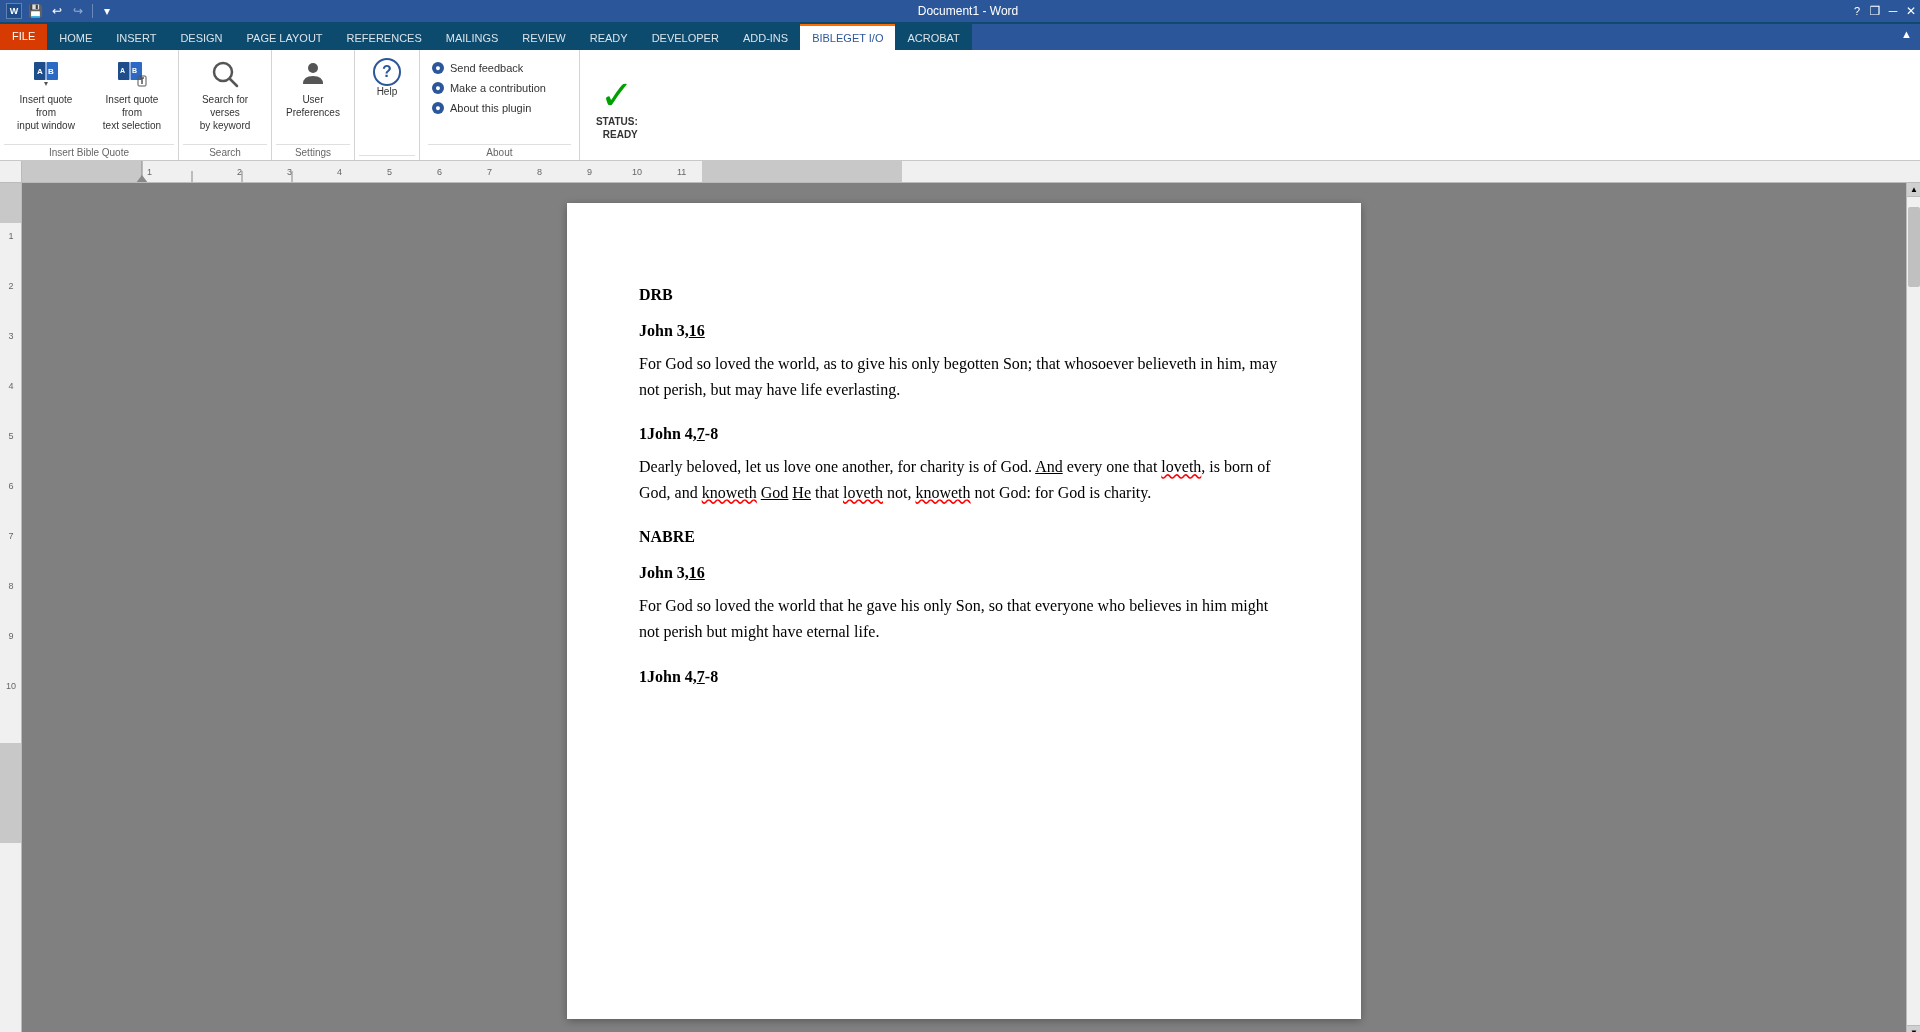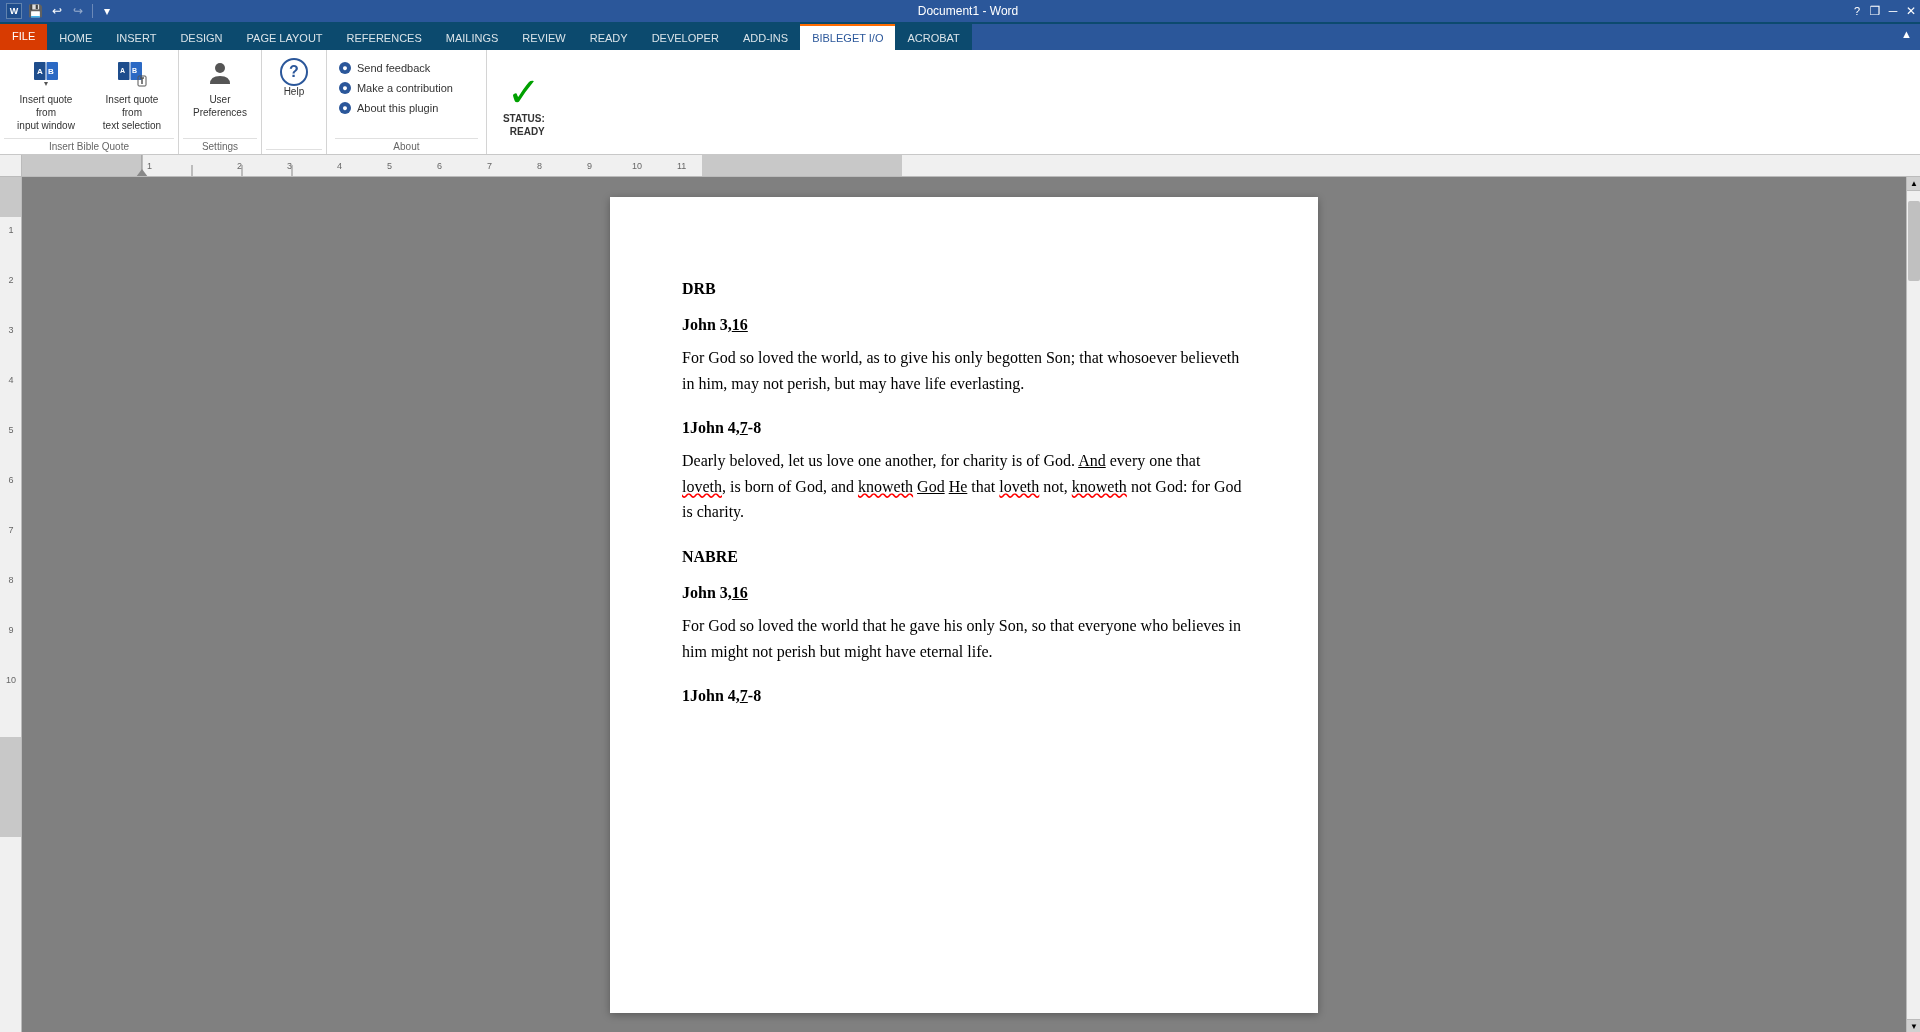--- a/index.html
+++ b/index.html
@@ -36,37 +36,37 @@
       align-items: flex-start;
       flex: 1;
       gap: 2px;
     }
     .ribbon-group-label {
       font-size: 10px;
       color: #666;
       text-align: center;
       padding: 2px 4px 2px;
       border-top: 1px solid #e0e0e0;
-      margin-top: 2px;
+      margin-top: 8px;
     }
     .about-item {
       display: flex;
       align-items: center;
       gap: 6px;
       font-size: 11px;
       color: #333;
       padding: 2px 4px;
       cursor: pointer;
       border-radius: 2px;
     }
     .about-dot { width: 12px; height: 12px; background: #2b579a; border-radius: 50%; display: inline-block; font-size: 9px; color: white; text-align: center; line-height: 12px; }
 
     .page {
       background: white;
-      width: 708px;
+      width: 794px;
       min-height: 600px;
       box-shadow: 0 2px 8px rgba(0,0,0,0.3);
       padding: 80px 72px;
     }
 
     .doc-content { font-family: 'Times New Roman', Times, serif; font-size: 12pt; line-height: 1.5; color: #000; }
 
     .version-header { font-weight: bold; font-size: 12pt; margin-bottom: 12px; }
     .verse-ref { font-weight: bold; font-size: 12pt; margin-bottom: 8px; }
     .verse-ref u { }
@@ -181,20 +181,34 @@
               <line x1="26" y1="20" x2="26" y2="26" stroke="#555" stroke-width="1.5"></line>
               <line x1="24" y1="20" x2="28" y2="20" stroke="#555" stroke-width="1.5"></line>
             </svg>
           </div>
           <div class="btn-label" style="font-size:10px; color:#333; text-align:center; line-height:1.3; max-width:64px;">Insert quote from<br>text selection</div>
         </div>
       </div>
       <div class="ribbon-group-label">Insert Bible Quote</div>
     </div>
 
+    <div class="ribbon-group">
+      <div class="ribbon-group-items">
+        <div class="ribbon-large-btn">
+          <div class="btn-icon">
+            <svg width="32" height="32" viewBox="0 0 32 32">
+              <circle cx="14" cy="14" r="9" fill="none" stroke="#555" stroke-width="2.5"></circle>
+              <line x1="21" y1="21" x2="28" y2="28" stroke="#555" stroke-width="2.5" stroke-linecap="round"></line>
+            </svg>
+          </div>
+          <div class="btn-label" style="font-size:10px; color:#333; text-align:center; line-height:1.3; max-width:64px;">Search for verses<br>by keyword</div>
+        </div>
+      </div>
+      <div class="ribbon-group-label">Search</div>
+    </div>
 
     <div class="ribbon-group">
       <div class="ribbon-group-items">
         <div class="ribbon-large-btn">
           <div class="btn-icon">
             <svg width="32" height="32" viewBox="0 0 32 32">
 
               <circle cx="16" cy="10" r="5" fill="#555"></circle>
               <path d="M6 26 Q6 18 16 18 Q26 18 26 26" fill="#555"></path>
             </svg>

